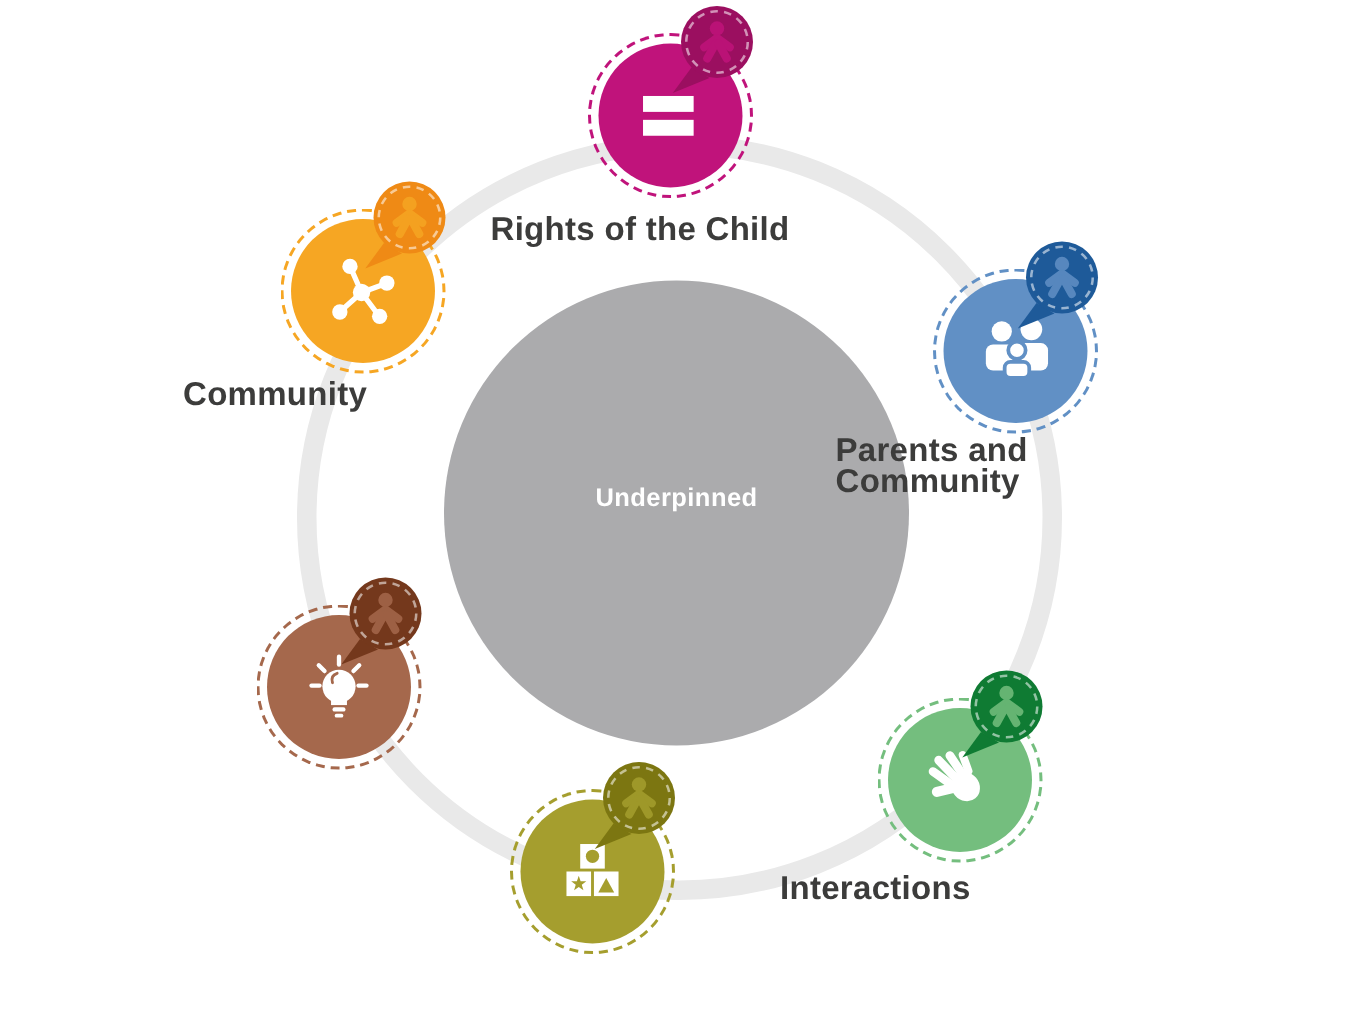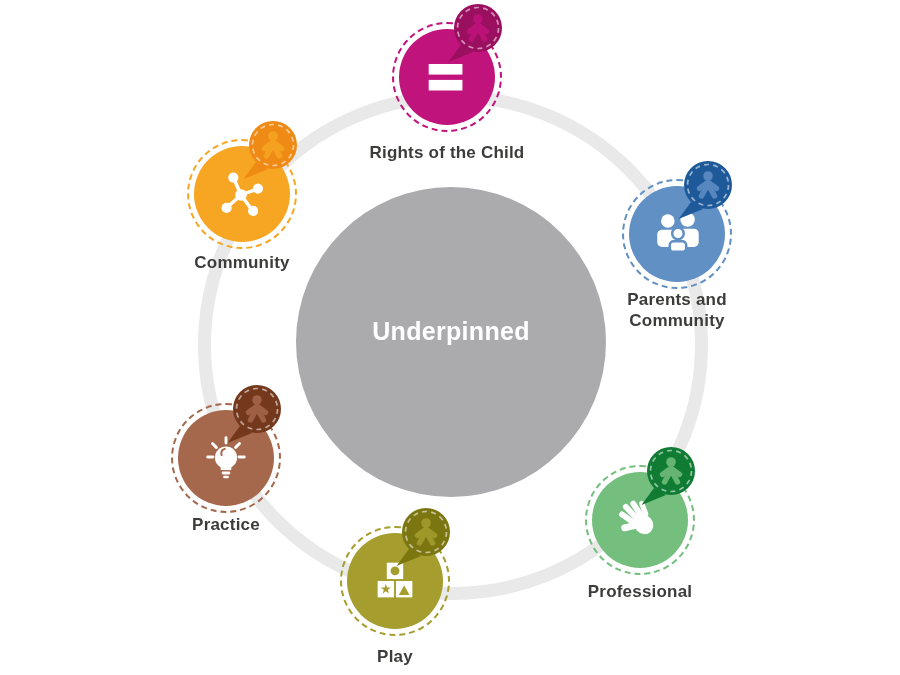--- a/index.html
+++ b/index.html
@@ -11,41 +11,41 @@
   .ring{
     position:absolute;left:198px;top:90px;width:510px;height:510px;
     border:13px solid var(--ring);border-radius:50%;box-sizing:border-box;
   }
   .center-circle{
     position:absolute;left:296px;top:187px;width:310px;height:310px;
     border-radius:50%;background:var(--center-bg);
     display:flex;align-items:center;justify-content:center;
   }
   .center-text{
-    color:var(--center-text);font-weight:700;font-size:25px;line-height:29px;
+    color:var(--center-text);font-weight:700;font-size:17px;line-height:29px;
     text-align:center;letter-spacing:.3px;transform:translateY(-11px);
   }
   .center-text span{display:block;}
   .node{position:absolute;width:96px;height:96px;}
   .n0{left:399px;top:29px}
   .n1{left:629px;top:186px}
   .n2{left:592px;top:472px}
   .n3{left:347px;top:533px}
   .n4{left:178px;top:410px}
   .n5{left:194px;top:146px}
   .dash{position:absolute;inset:-7px;border:2.5px dashed var(--c);border-radius:50%;}
   .disc{
     position:absolute;inset:0;background:var(--c);border-radius:50%;
     display:flex;align-items:center;justify-content:center;
   }
   .icon{width:54px;height:54px;display:block;}
   .bubble{position:absolute;left:46px;top:-28px;width:62px;height:66px;}
   .label{
     position:absolute;left:50%;transform:translateX(-50%);width:240px;
-    text-align:center;color:var(--label);font-weight:700;font-size:17px;
+    color:var(--label);font-weight:700;font-size:22px;
     line-height:21px;letter-spacing:.2px;
   }
   .label span{display:block;}
   .label .l2:empty{display:none;}
   .n0 .label{top:113px}
   .n1 .label{top:103px}
   .n2 .label{top:109px}
   .n3 .label{top:113px}
   .n4 .label{top:104px}
   .n5 .label{top:106px}
@@ -154,21 +154,21 @@
         <g stroke="var(--c)" stroke-width="5.4" stroke-linecap="round">
           <line x1="0" y1="-2.5" x2="0" y2="2"></line>
           <line x1="-1" y1="-2" x2="-8.5" y2="3.5"></line>
           <line x1="1" y1="-2" x2="8.5" y2="3.5"></line>
           <line x1="-1" y1="1" x2="-6.5" y2="11"></line>
           <line x1="1" y1="1" x2="6.5" y2="11"></line>
         </g>
       </g>
     </svg>
     <div class="label">
-      <span>Professional</span>
+      <span>Interactions</span>
 
     </div>
   </div>
 
   <div class="node n3" style="--c: #A59E2E; --cd: #7C7611;">
     <div class="dash"></div>
     <div class="disc">
       <svg class="icon" viewBox="0 0 56 56">
         <g fill="#fff">
           <rect x="19.5" y="9" width="17" height="17"></rect>
@@ -190,24 +190,20 @@
         <circle cx="0" cy="-9" r="4.8" fill="var(--c)"></circle>
         <g stroke="var(--c)" stroke-width="5.4" stroke-linecap="round">
           <line x1="0" y1="-2.5" x2="0" y2="2"></line>
           <line x1="-1" y1="-2" x2="-8.5" y2="3.5"></line>
           <line x1="1" y1="-2" x2="8.5" y2="3.5"></line>
           <line x1="-1" y1="1" x2="-6.5" y2="11"></line>
           <line x1="1" y1="1" x2="6.5" y2="11"></line>
         </g>
       </g>
     </svg>
-    <div class="label">
-      <span>Play</span>
-
-    </div>
   </div>
 
   <div class="node n4" style="--c: #A5684C; --cd: #74381C;">
     <div class="dash"></div>
     <div class="disc">
       <svg class="icon" viewBox="0 0 56 56">
         <g stroke="#fff" stroke-width="3" stroke-linecap="round">
           <line x1="9" y1="27" x2="14.5" y2="27"></line>
           <line x1="14" y1="13" x2="18" y2="17"></line>
           <line x1="28" y1="7" x2="28" y2="12.5"></line>
@@ -230,21 +226,20 @@
         <g stroke="var(--c)" stroke-width="5.4" stroke-linecap="round">
           <line x1="0" y1="-2.5" x2="0" y2="2"></line>
           <line x1="-1" y1="-2" x2="-8.5" y2="3.5"></line>
           <line x1="1" y1="-2" x2="8.5" y2="3.5"></line>
           <line x1="-1" y1="1" x2="-6.5" y2="11"></line>
           <line x1="1" y1="1" x2="6.5" y2="11"></line>
         </g>
       </g>
     </svg>
     <div class="label">
-      <span class="l2">Practice</span>
     </div>
   </div>
 
   <div class="node n5" style="--c: #F6A623; --cd: #EF8A15;">
     <div class="dash"></div>
     <div class="disc">
       <svg class="icon" viewBox="0 0 56 56">
         <g stroke="#fff" stroke-width="3.6" stroke-linecap="round">
           <line x1="27" y1="29" x2="19.5" y2="12"></line>
           <line x1="27" y1="29" x2="43.5" y2="23"></line>

